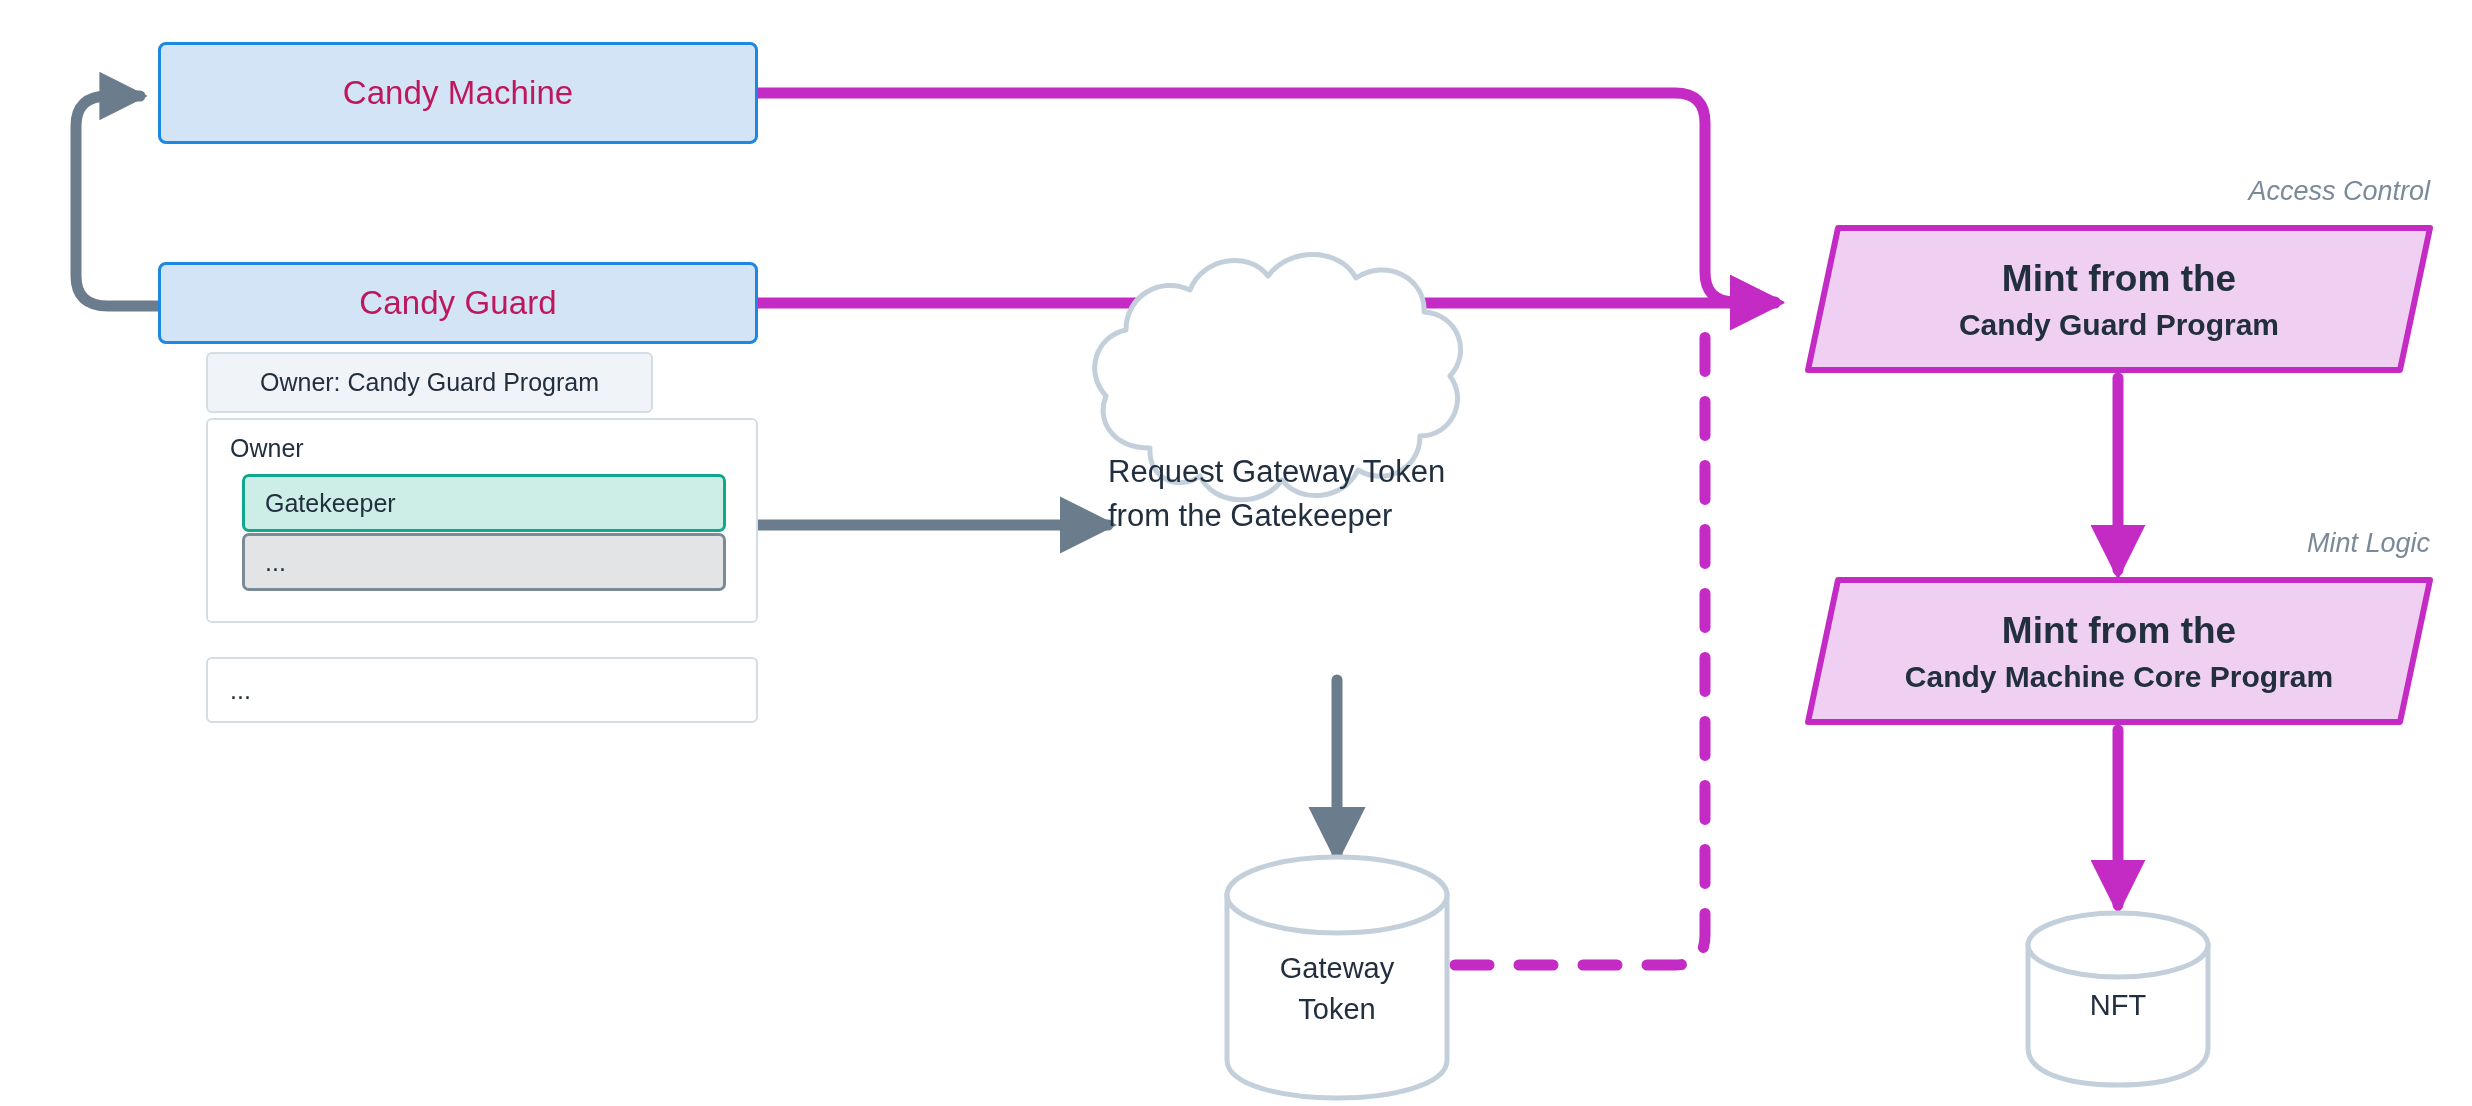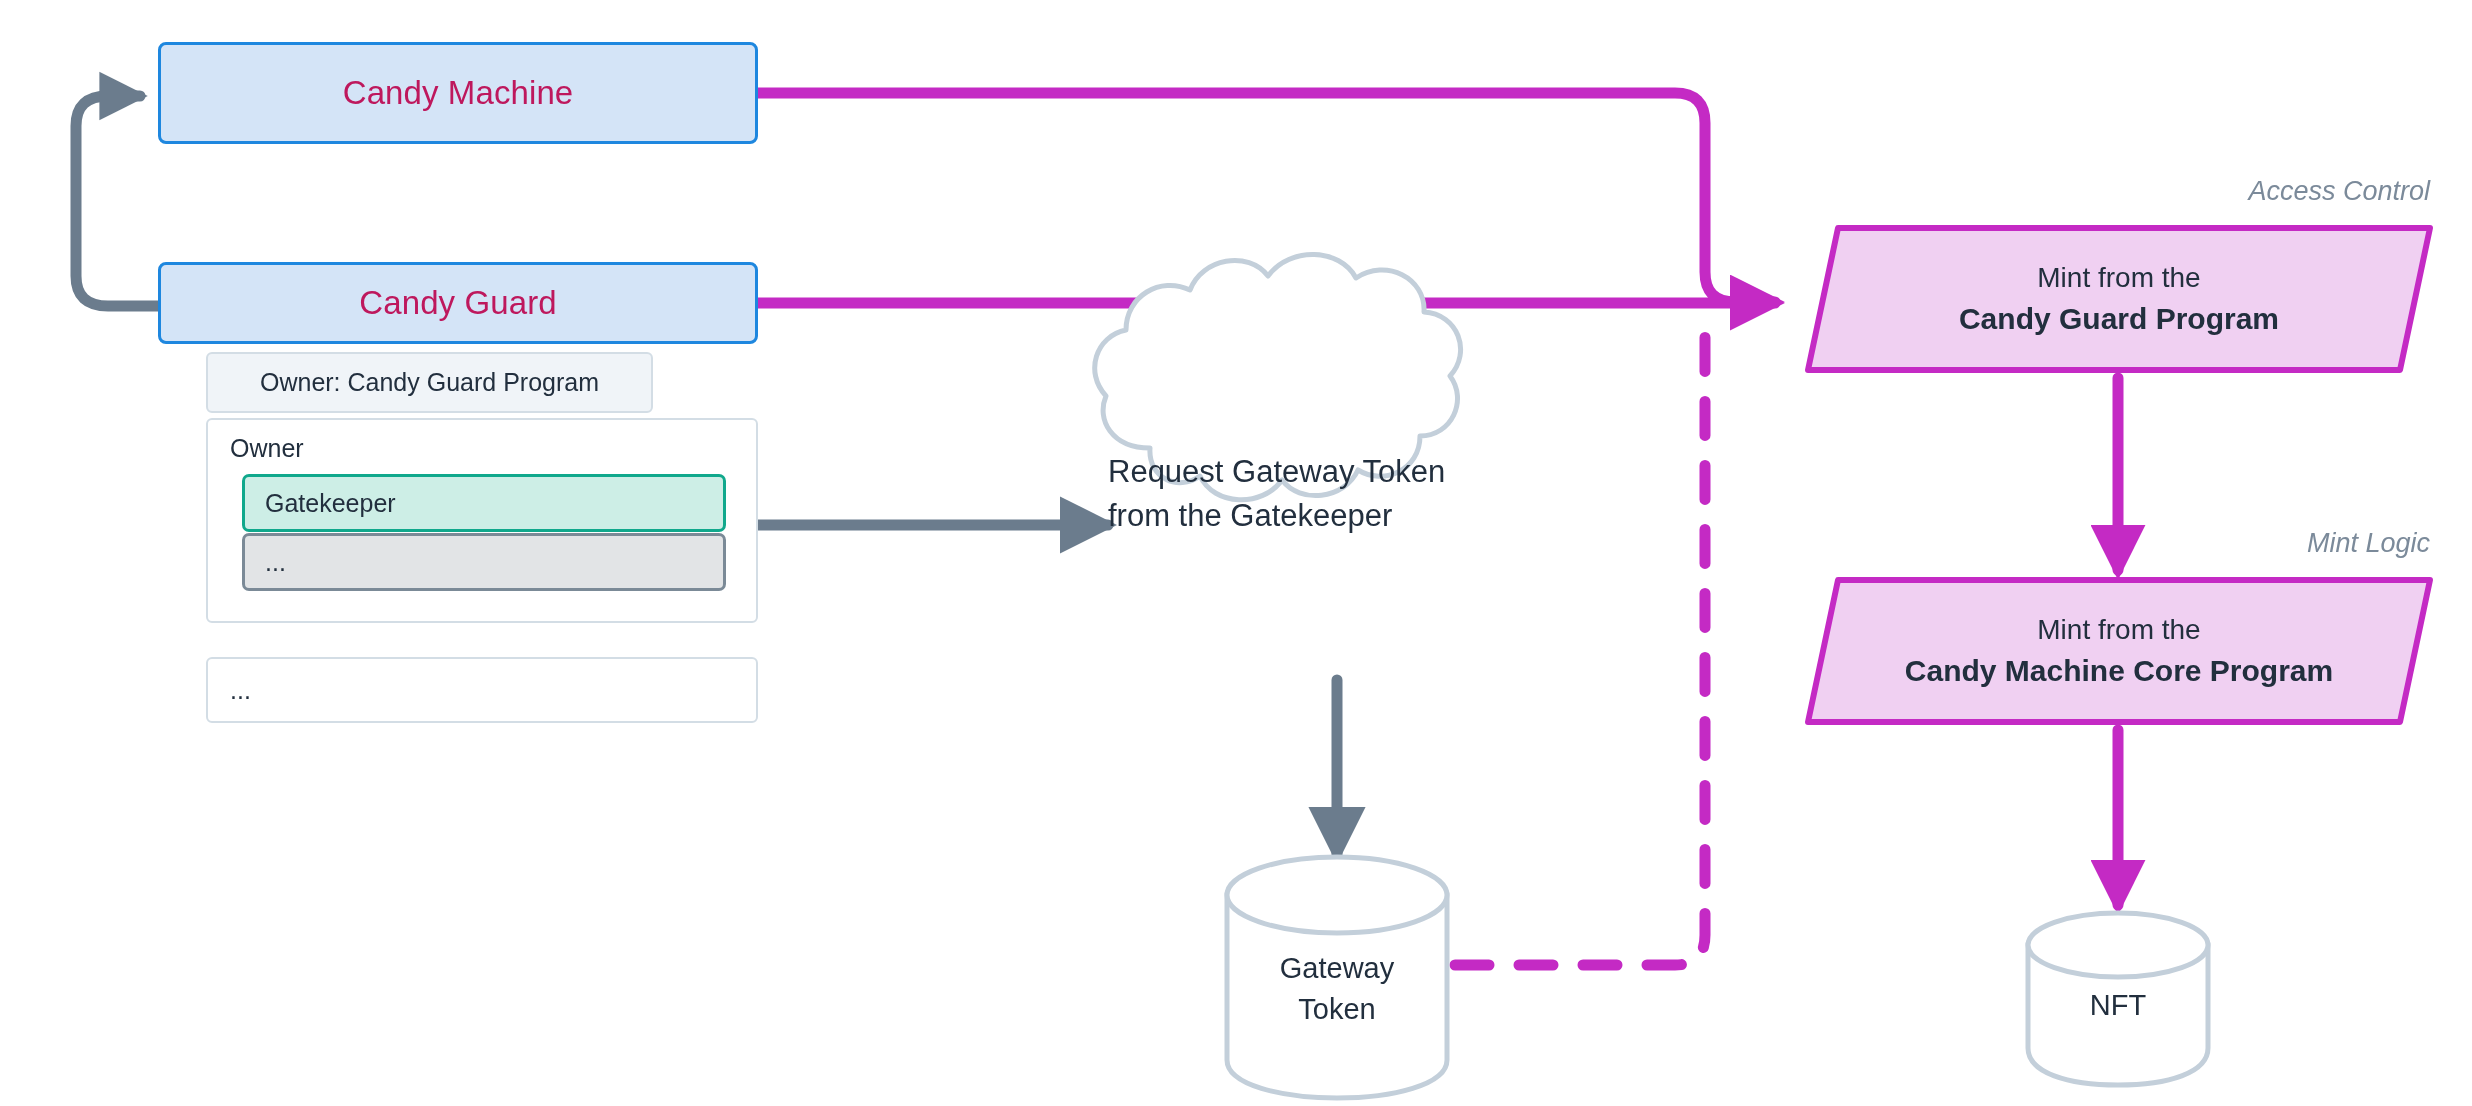--- a/index.html
+++ b/index.html
@@ -103,21 +103,21 @@
     left:0; top:0;
     width:100%; height:100%;
     display:flex;
     flex-direction:column;
     align-items:center;
     justify-content:center;
     color:#222f3e;
     line-height:1.38;
     pointer-events:none;
   }
-  .para-text .l1{font-size:28px;}
+  .para-text .l1{font-size:37px;font-weight:bold;}
   .para-text .l2{font-size:30px;font-weight:bold;}
 
   
   .cloud-text{
     position:absolute;
     text-align:left;
     color:#222f3e;
     font-size:31px;
     line-height:1.42;
   }

